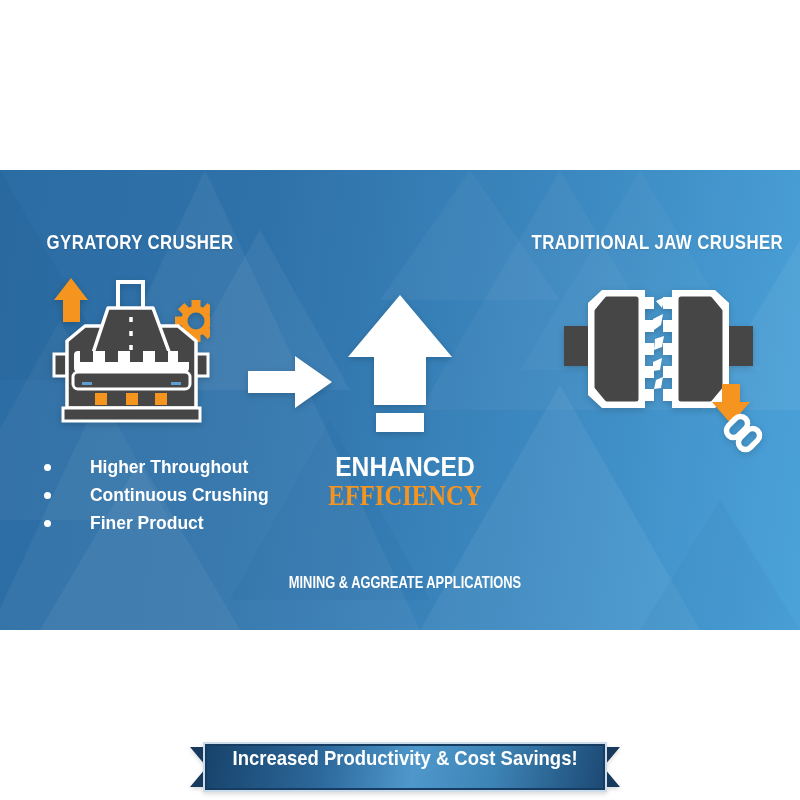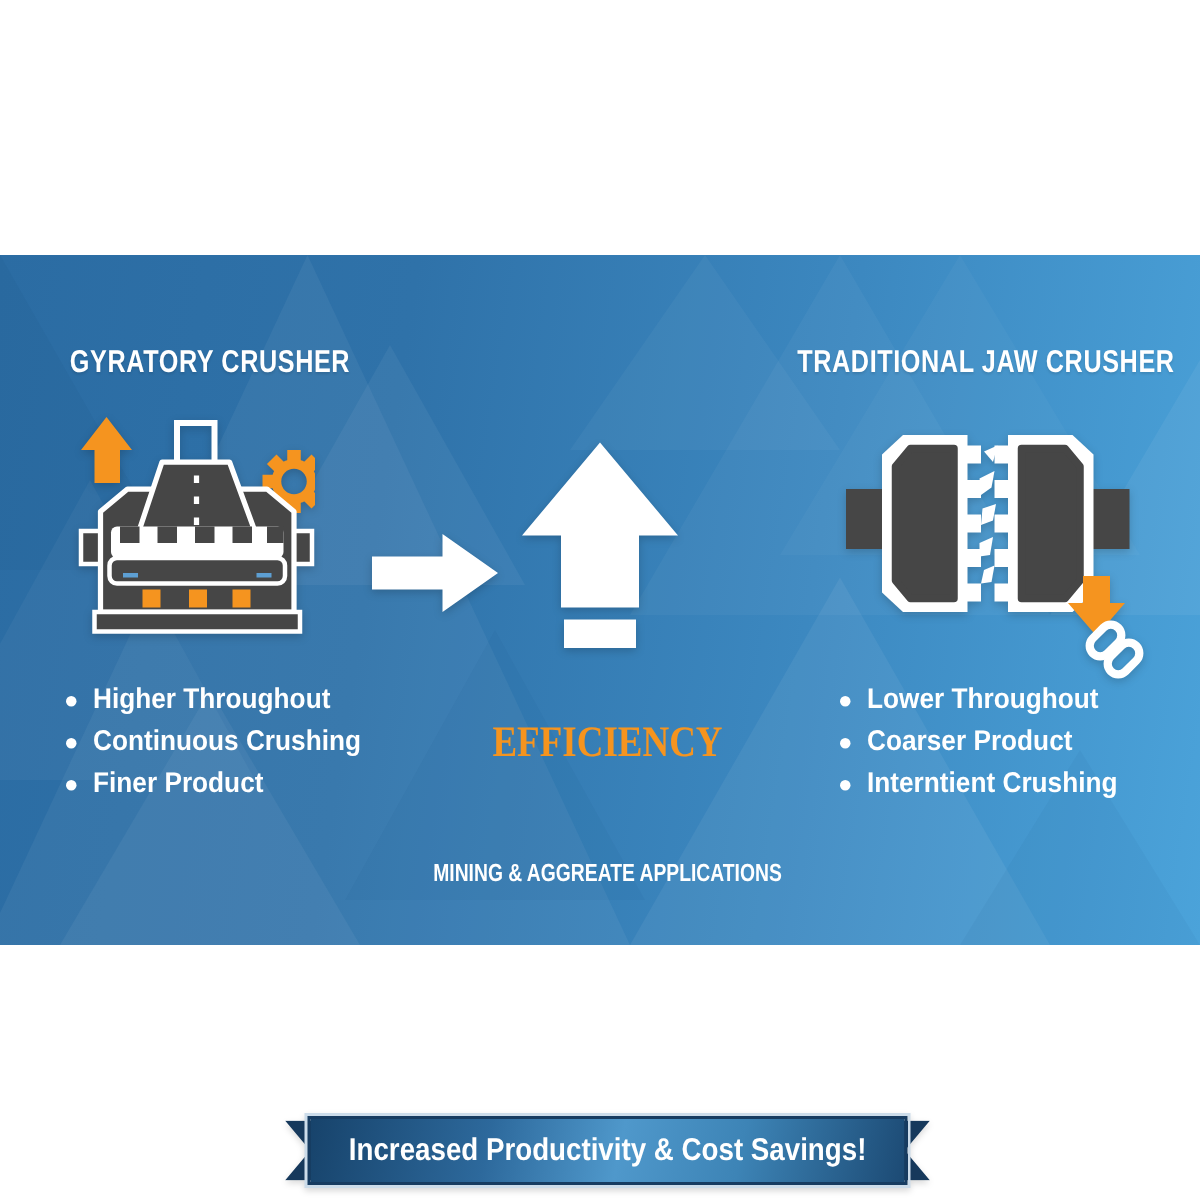--- a/index.html
+++ b/index.html
@@ -29,21 +29,21 @@
   #icon-gyratory { left:52px;  top:106px; }
   #icon-jaw      { left:556px; top:113px; }
   #icon-rarrow   { left:248px; top:183px; }
   #icon-uparrow  { left:346px; top:124px; }
 
   
   .bullets {
     position:absolute; top:283px; margin:0; padding:0; list-style:none;
     color:#fff; font-weight:bold; font-size:19px;
   }
-  .bullets li { display:flex; align-items:center; height:28px; }
+  .bullets li { display:flex; align-items:center; height:28px;gap:28px; }
   .dot { width:7px; height:7px; border-radius:50%; background:#fff; margin-right:11px; flex:none; }
   .btxt { transform:scaleX(.92); transform-origin:left center; white-space:nowrap; }
   #bullets-left  { left:44px; }
   #bullets-right { left:560px; }
 
   
   .center-text {
     position:absolute; left:255px; width:300px; text-align:center;
     font-weight:bold; white-space:nowrap;
   }
@@ -59,21 +59,21 @@
   
   .ribbon { position:absolute; left:190px; top:744px; width:430px; height:46px;
             filter:drop-shadow(0 2px 2px rgba(0,0,0,.15)); }
   .fork { position:absolute; top:3px; width:40px; height:40px; background:#16395c; }
   .fork-l { left:0;  clip-path:polygon(0 0,100% 0,100% 100%,0 100%,42% 50%); }
   .fork-r { right:0; clip-path:polygon(0 0,100% 0,58% 50%,100% 100%,0 100%); }
   .band {
     position:absolute; left:15px; top:0; width:400px; height:46px; box-sizing:border-box;
     border:2px solid #173c61; box-shadow:0 0 0 2px #ccdcea;
     background:linear-gradient(102deg,#17436b 0%,#2d699c 30%,#4f98cb 52%,#3d84b6 72%,#1c4a74 100%);
-    display:flex; align-items:center; justify-content:center;
+    display:flex; align-items:flex-start; justify-content:center;
     color:#fff; font-weight:bold; font-size:21px;
   }
   .band span { display:block; transform:scaleX(.88); white-space:nowrap; }
 </style>
 </head>
 <body>
 
 <div class="canvas">
 
   <div class="panel">
@@ -174,20 +174,23 @@
 
     <svg class="icon" id="icon-rarrow" width="85" height="58" viewBox="0 0 85 58">
       <polygon points="0,18 47,18 47,3 84,29 47,55 47,40 0,40" fill="#ffffff"></polygon>
     </svg>
 
     <svg class="icon" id="icon-uparrow" width="108" height="140" viewBox="0 0 108 140">
       <polygon points="54,1 106,63 80,63 80,111 28,111 28,63 2,63" fill="#ffffff"></polygon>
       <rect x="30" y="119" width="48" height="19" fill="#ffffff"></rect>
     </svg>
 
+    <div class="center-text" id="txt-enhanced">
+      <span class="cond">ENHANCED</span>
+    </div>
     <div class="center-text" id="txt-efficiency">
       <span class="cond">EFFICIENCY</span>
     </div>
     <div class="center-text" id="txt-mining">
       <span class="cond">MINING &amp; AGGREATE APPLICATIONS</span>
     </div>
 
     <div class="col-title" id="title-right">
       <span class="cond">TRADITIONAL JAW CRUSHER</span>
     </div>
@@ -220,34 +223,20 @@
       </g>
 
       <polygon points="166,101 184,101 184,119 194,119 175,141 156,119 166,119" fill="#F5941F"></polygon>
 
       <g fill="none" stroke="#ffffff" stroke-width="5.5">
         <rect x="174" y="132" width="14" height="24" rx="7" transform="rotate(45 181 144)"></rect>
         <rect x="186" y="144" width="14" height="24" rx="7" transform="rotate(45 193 156)"></rect>
       </g>
     </svg>
 
-    <ul class="bullets" id="bullets-right">
-      <li>
-        <span class="dot"></span>
-        <span class="btxt">Lower Throughout</span>
-      </li>
-      <li>
-        <span class="dot"></span>
-        <span class="btxt">Coarser Product</span>
-      </li>
-      <li>
-        <span class="dot"></span>
-        <span class="btxt">Interntient Crushing</span>
-      </li>
-    </ul>
 
   </div>
 
   <div class="ribbon">
     <div class="fork fork-l"></div>
     <div class="fork fork-r"></div>
     <div class="band">
       <span>Increased Productivity &amp; Cost Savings!</span>
     </div>
   </div>

